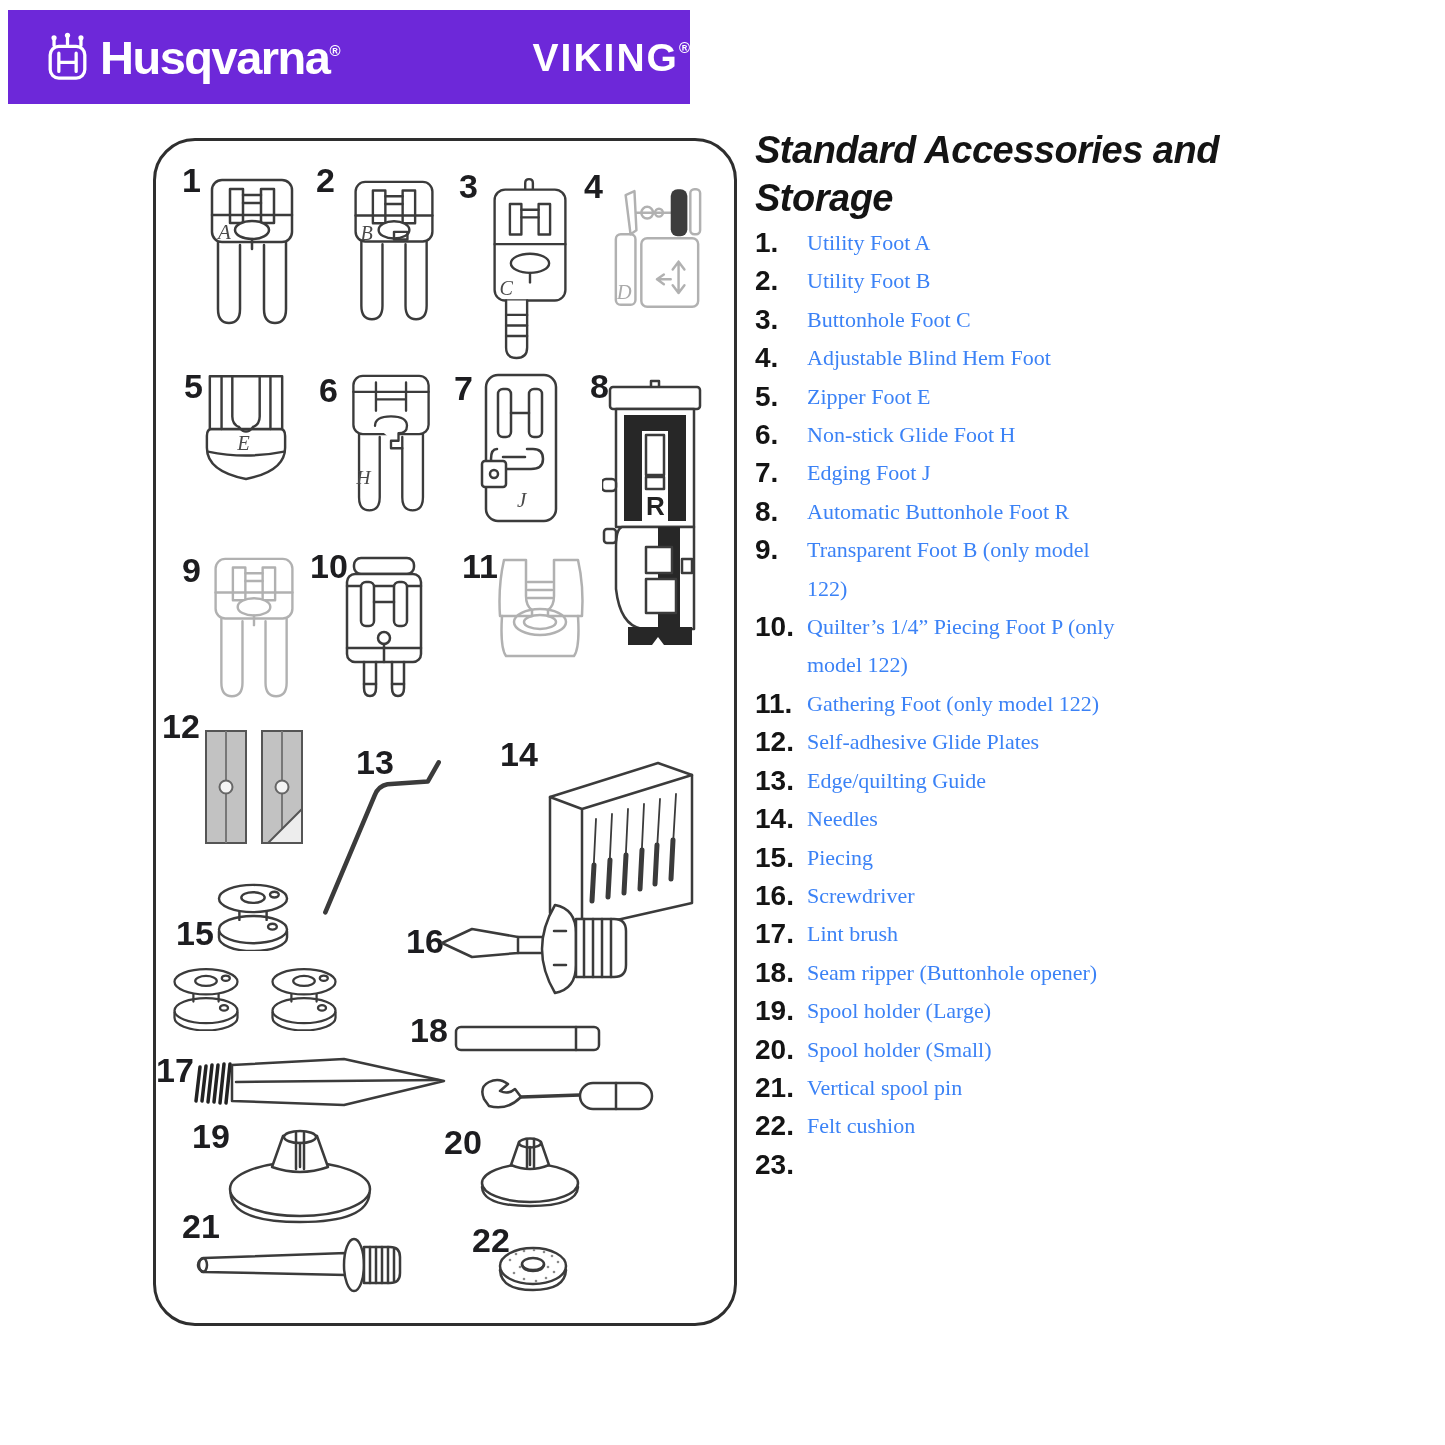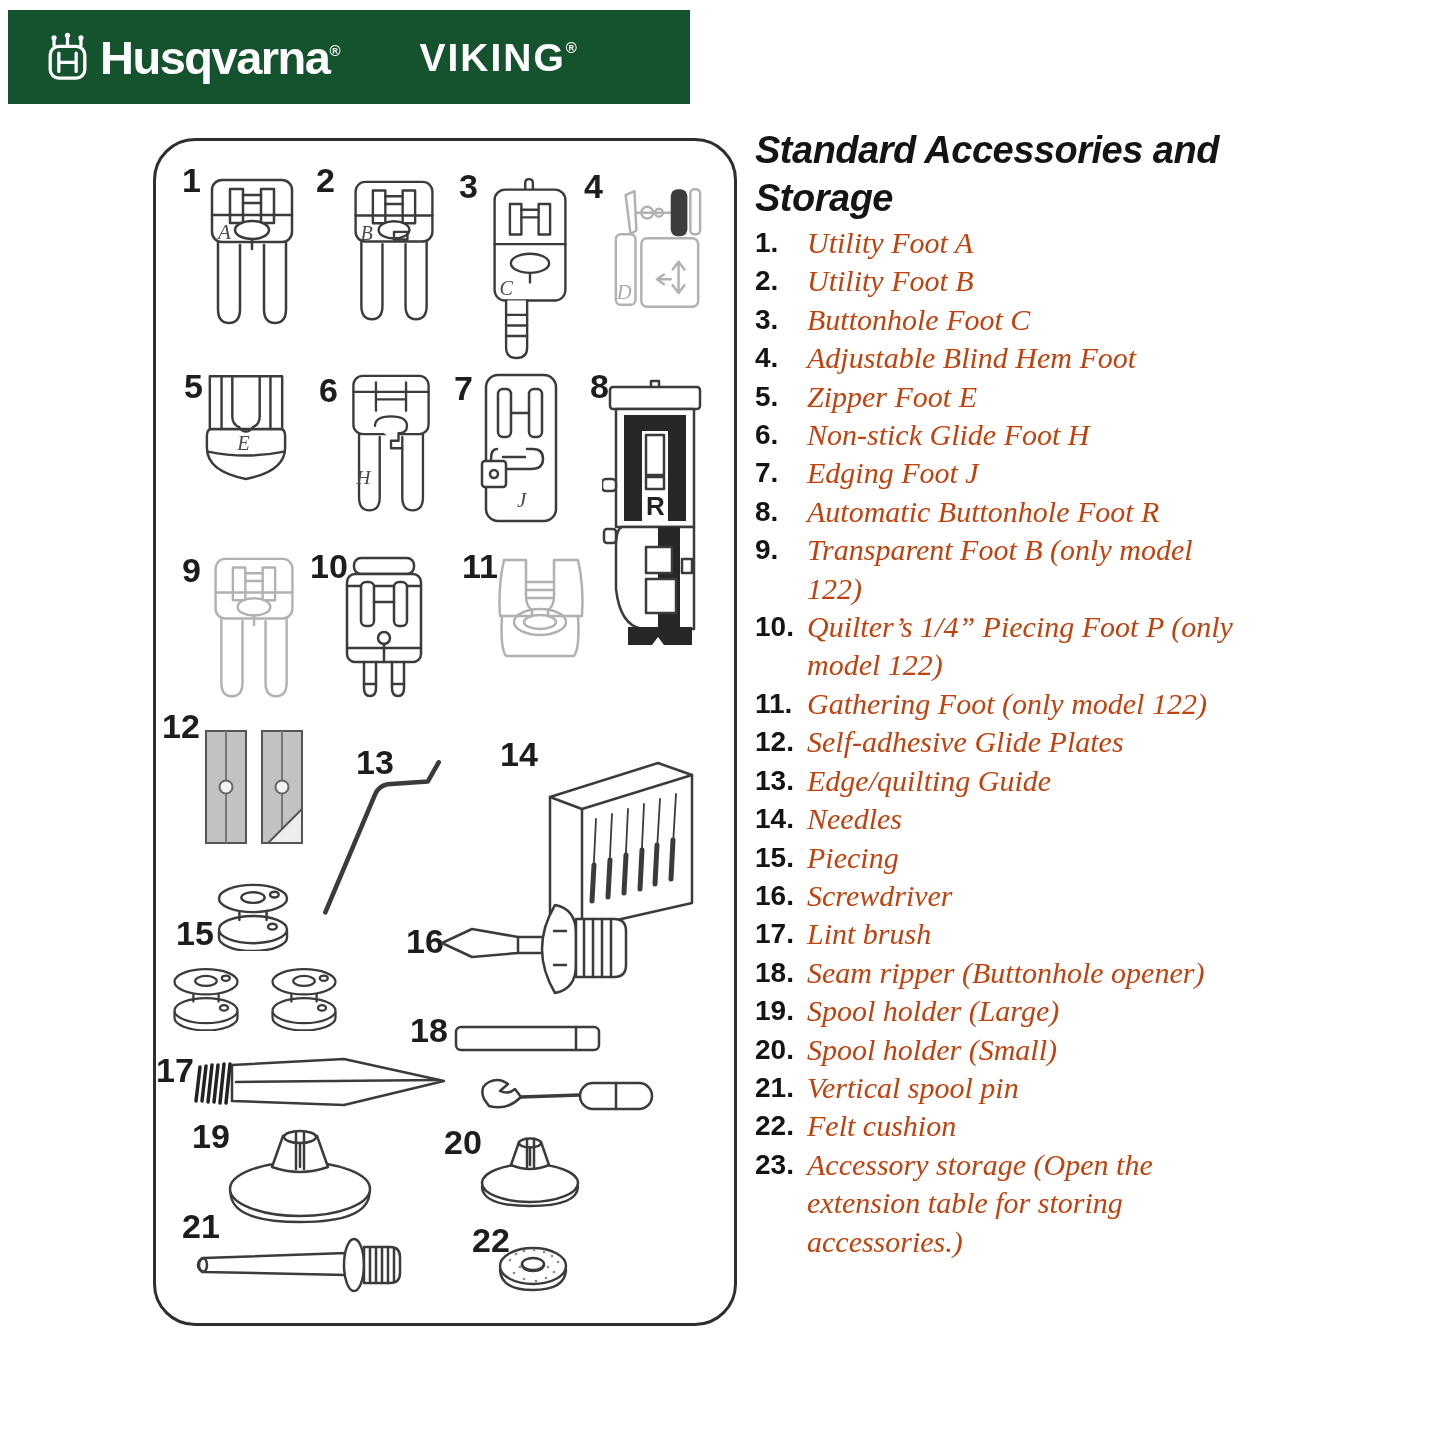--- a/index.html
+++ b/index.html
@@ -27,29 +27,29 @@
   .flt-g{fill:#ababab;}
   .rlt{font:bold 26px "Liberation Sans",sans-serif;fill:#222;stroke:none;}
 
   
   .rightcol{position:absolute;left:755px;top:126px;width:680px;}
   .hd{font-size:38px;font-weight:bold;color:#141414;line-height:48px;letter-spacing:-0.5px;
       white-space:pre-line;font-style:italic;}
   .acclist{margin-top:2px;}
   .li{display:flex;}
   .li .num{flex:0 0 52px;font-weight:bold;font-size:28px;line-height:38.4px;color:#141414;}
-  .li .txt{font-family:"Liberation Serif",serif;font-size:30px;line-height:38.4px;
-           color:#c2410c;white-space:pre-wrap;font-style:italic;}
+  .li .txt{font-family:"Liberation Serif",serif;font-size:22px;line-height:38.4px;
+           color:#3b82f6;white-space:pre-wrap;}
 </style>
 </head>
 <body>
 
 <div class="page">
 
-  <div class="banner" style="background:#14532d;">
+  <div class="banner" style="background:#6d28d9;justify-content:space-between;">
     <div class="logo-group">
       <svg class="crown" viewBox="0 0 48 52">
         <g stroke="#fff" stroke-width="3.4" fill="none" stroke-linecap="round" stroke-linejoin="round">
           <rect x="6" y="15" width="36" height="33" rx="9"></rect>
           <path d="M15,22 V41 M33,22 V41 M15,31.5 H33"></path>
           <path d="M10,14 V8 M24,13 V5 M38,14 V8"></path>
         </g>
         <g fill="#fff" stroke="none">
           <circle cx="10" cy="6" r="2.7"></circle>
             <circle cx="24" cy="3.4" r="2.7"></circle>
@@ -433,20 +433,17 @@
       <div class="li">
           <span class="num">21.</span>
           <span class="txt">Vertical spool pin</span>
         </div>
       <div class="li">
           <span class="num">22.</span>
           <span class="txt">Felt cushion</span>
         </div>
       <div class="li">
           <span class="num">23.</span>
-          <span class="txt">Accessory storage (Open the
-extension table for storing
-accessories.)</span>
         </div>
     </div>
   </div>
 
 </div>
 
 </body></html>

